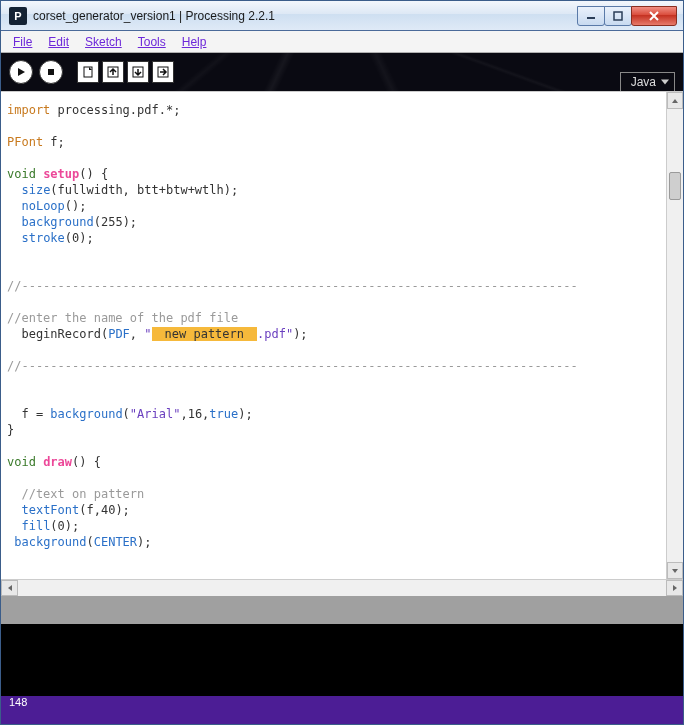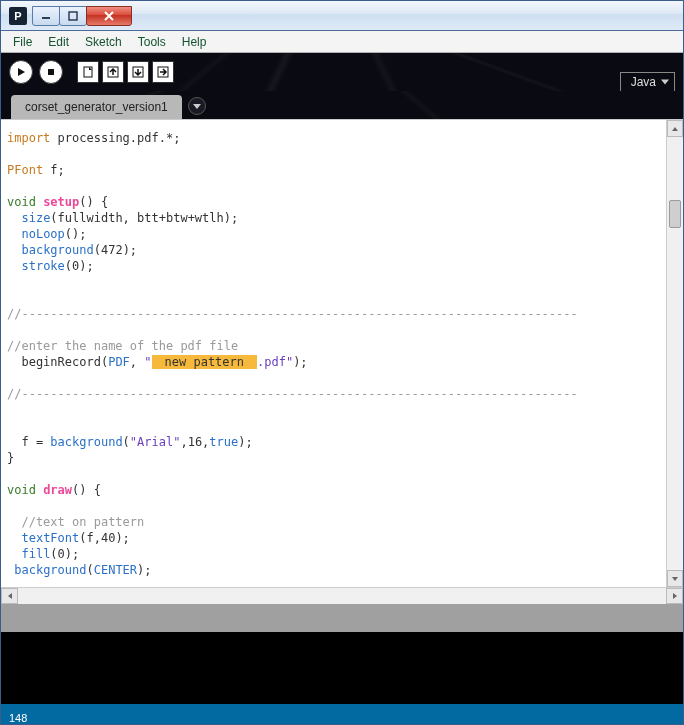--- a/index.html
+++ b/index.html
@@ -7,21 +7,21 @@
   .window { width: 684px; height: 725px; border: 1px solid #3b5d8a; background: #fff; display: flex; flex-direction: column; position: relative; box-shadow: 0 0 0 1px rgba(0,0,0,0.05); }
   .titlebar { height: 30px; background: linear-gradient(to bottom, #f3f7fc 0%, #dde8f5 45%, #cedff1 46%, #dfeaf7 100%); display: flex; align-items: center; border-bottom: 1px solid #4a6a99; }
   .app-icon { width: 18px; height: 18px; margin: 0 6px 0 8px; background:#142233; color:#fff; display:flex; align-items:center; justify-content:center; font-weight:bold; font-size:11px; border-radius:2px; }
   .title-text { flex:1; color:#1a1a1a; font-size:12px; white-space:nowrap; overflow:hidden; }
   .win-controls { display:flex; height:20px; margin-right:6px; gap:0; }
   .win-btn { width:28px; height:20px; border:1px solid #5a7aa8; border-radius:0 0 3px 3px; margin-left:-1px; display:flex; align-items:center; justify-content:center; background:linear-gradient(to bottom,#eaf1fb,#c8daf0); cursor:pointer; }
   .win-btn.first{border-top-left-radius:0;border-bottom-left-radius:3px;}
   .win-btn.close{ width:46px; background:linear-gradient(to bottom,#f08f84,#d94b3a 45%,#c43121 46%,#e77a6a); border-color:#8a2e20; }
   .win-btn svg{ display:block; }
   .menubar { height:22px; background:#f4f4f4; border-bottom:1px solid #b0b0b0; display:flex; align-items:center; padding:0 4px; gap:0; }
-  .menu-item { padding:2px 8px; color:#14532d; cursor:pointer; }
+  .menu-item { padding:2px 8px; color:#6d28d9; cursor:pointer;text-decoration:underline; }
   .toolbar { height:38px; background:#0a0a12; display:flex; align-items:center; padding:0 8px; position:relative; overflow:hidden; }
   .toolbar::before{ content:""; position:absolute; inset:0; background:
     linear-gradient(115deg, transparent 40%, rgba(255,255,255,0.05) 41%, transparent 42%),
     linear-gradient(65deg, transparent 55%, rgba(255,255,255,0.04) 56%, transparent 57%),
     linear-gradient(140deg, transparent 30%, rgba(255,255,255,0.03) 31%, transparent 32%),
     linear-gradient(20deg, transparent 70%, rgba(255,255,255,0.04) 71%, transparent 72%);
   }
   .tb-left{ display:flex; align-items:center; gap:6px; position:relative; z-index:1;}
   .play-btn,.stop-btn{ width:24px; height:24px; border-radius:50%; background:#fff; display:flex; align-items:center; justify-content:center; cursor:pointer; border:1px solid #333; }
   .sq-group{ display:flex; gap:3px; margin-left:8px;}
@@ -43,38 +43,39 @@
   .vscroll{ width:17px; background:#f0f0f0; border-left:1px solid #ccc; position:relative;}
   .vscroll .up,.vscroll .down{ height:17px; background:#e8e8e8; border:1px solid #bbb; display:flex;align-items:center;justify-content:center; color:#555;}
   .vscroll .up{position:absolute;top:0;left:0;right:0;}
   .vscroll .down{position:absolute;bottom:0;left:0;right:0;}
   .vscroll .thumb{ position:absolute; left:2px; right:2px; top:80px; height:28px; background:#cfcfcf; border:1px solid #9a9a9a; border-radius:2px;}
   .hscroll{ height:17px; background:#f0f0f0; border-top:1px solid #ccc; display:flex;}
   .hscroll .left,.hscroll .right{ width:17px; background:#e8e8e8; border:1px solid #bbb; display:flex;align-items:center;justify-content:center;color:#555;}
   .hscroll .track{ flex:1; position:relative;}
   .console-sep{ height:28px; background:#a0a0a0; }
   .console{ height:72px; background:#000; }
-  .status{ height:20px; background:#0369a1; color:#fff; display:flex; align-items:flex-end; padding:0 8px; font-size:11px;}
+  .status{ height:28px; background:#4c1d95; color:#fff; display:flex; align-items:flex-start; padding:0 8px; font-size:11px;}
   
   .kw{ color:#3a7a2a; } 
   .kw2{ color:#2a70c8; } 
   .kw3{ color:#c87a1f; } 
   .fn{ color:#ec4899; font-weight:bold;}
   .cm{ color:#9a9a9a; }
   .str{ color:#6a3fbf; }
   .hl{ background:#f6b93b; color:#333; padding:0 13px;}
   .kwtrue{ color:#2a70c8; }
 </style>
 </head>
 <body>
 
 <div class="window">
 
   <div class="titlebar">
     <div class="app-icon">P</div>
+    <div class="title-text">corset_generator_version1 | Processing 2.2.1</div>
     <div class="win-controls">
       <div class="win-btn first">
         <svg width="10" height="10">
             <rect x="1" y="6" width="8" height="2" fill="#2b3e58"></rect>
           </svg>
       </div>
       <div class="win-btn">
         <svg width="10" height="10">
             <rect x="1" y="1" width="8" height="8" fill="none" stroke="#2b3e58" stroke-width="1.5"></rect>
           </svg>
@@ -132,35 +133,31 @@
               <path d="M4 7 L9 7 M7 4 L10 7 L7 10" fill="none" stroke="#111" stroke-width="1.5"></path>
             </svg>
         </div>
       </div>
     </div>
     <div class="tb-right">
       <div class="mode-sel">Java</div>
     </div>
   </div>
 
-  <div class="tabbar">
-    <div class="tab">corset_generator_version1</div>
-    <div class="tab-dd"></div>
-  </div>
 
   <div class="editor-wrap">
     <div class="editor-scroll">
       <div class="code"><span class="kw3">import</span><span> processing.pdf.*;</span>
 
 <span class="kw3">PFont</span><span> f;</span>
 
 <span class="kw">void </span><span class="fn">setup</span><span>() {</span>
 <span>  </span><span class="kw2">size</span><span>(fullwidth, btt+btw+wtlh);</span>
 <span>  </span><span class="kw2">noLoop</span><span>();</span>
-<span>  </span><span class="kw2">background</span><span>(</span><span>472</span><span>);</span>
+<span>  </span><span class="kw2">background</span><span>(</span><span>255</span><span>);</span>
 <span>  </span><span class="kw2">stroke</span><span>(</span><span>0</span><span>);</span>
 
 
 <span class="cm">//-----------------------------------------------------------------------------</span>
 
 <span class="cm">//enter the name of the pdf file</span>
 <span>  beginRecord(</span><span class="kw2">PDF</span><span>, </span><span class="str">"</span><span class="hl">new pattern</span><span class="str">.pdf"</span><span>);</span>
 
 <span class="cm">//-----------------------------------------------------------------------------</span>
 

